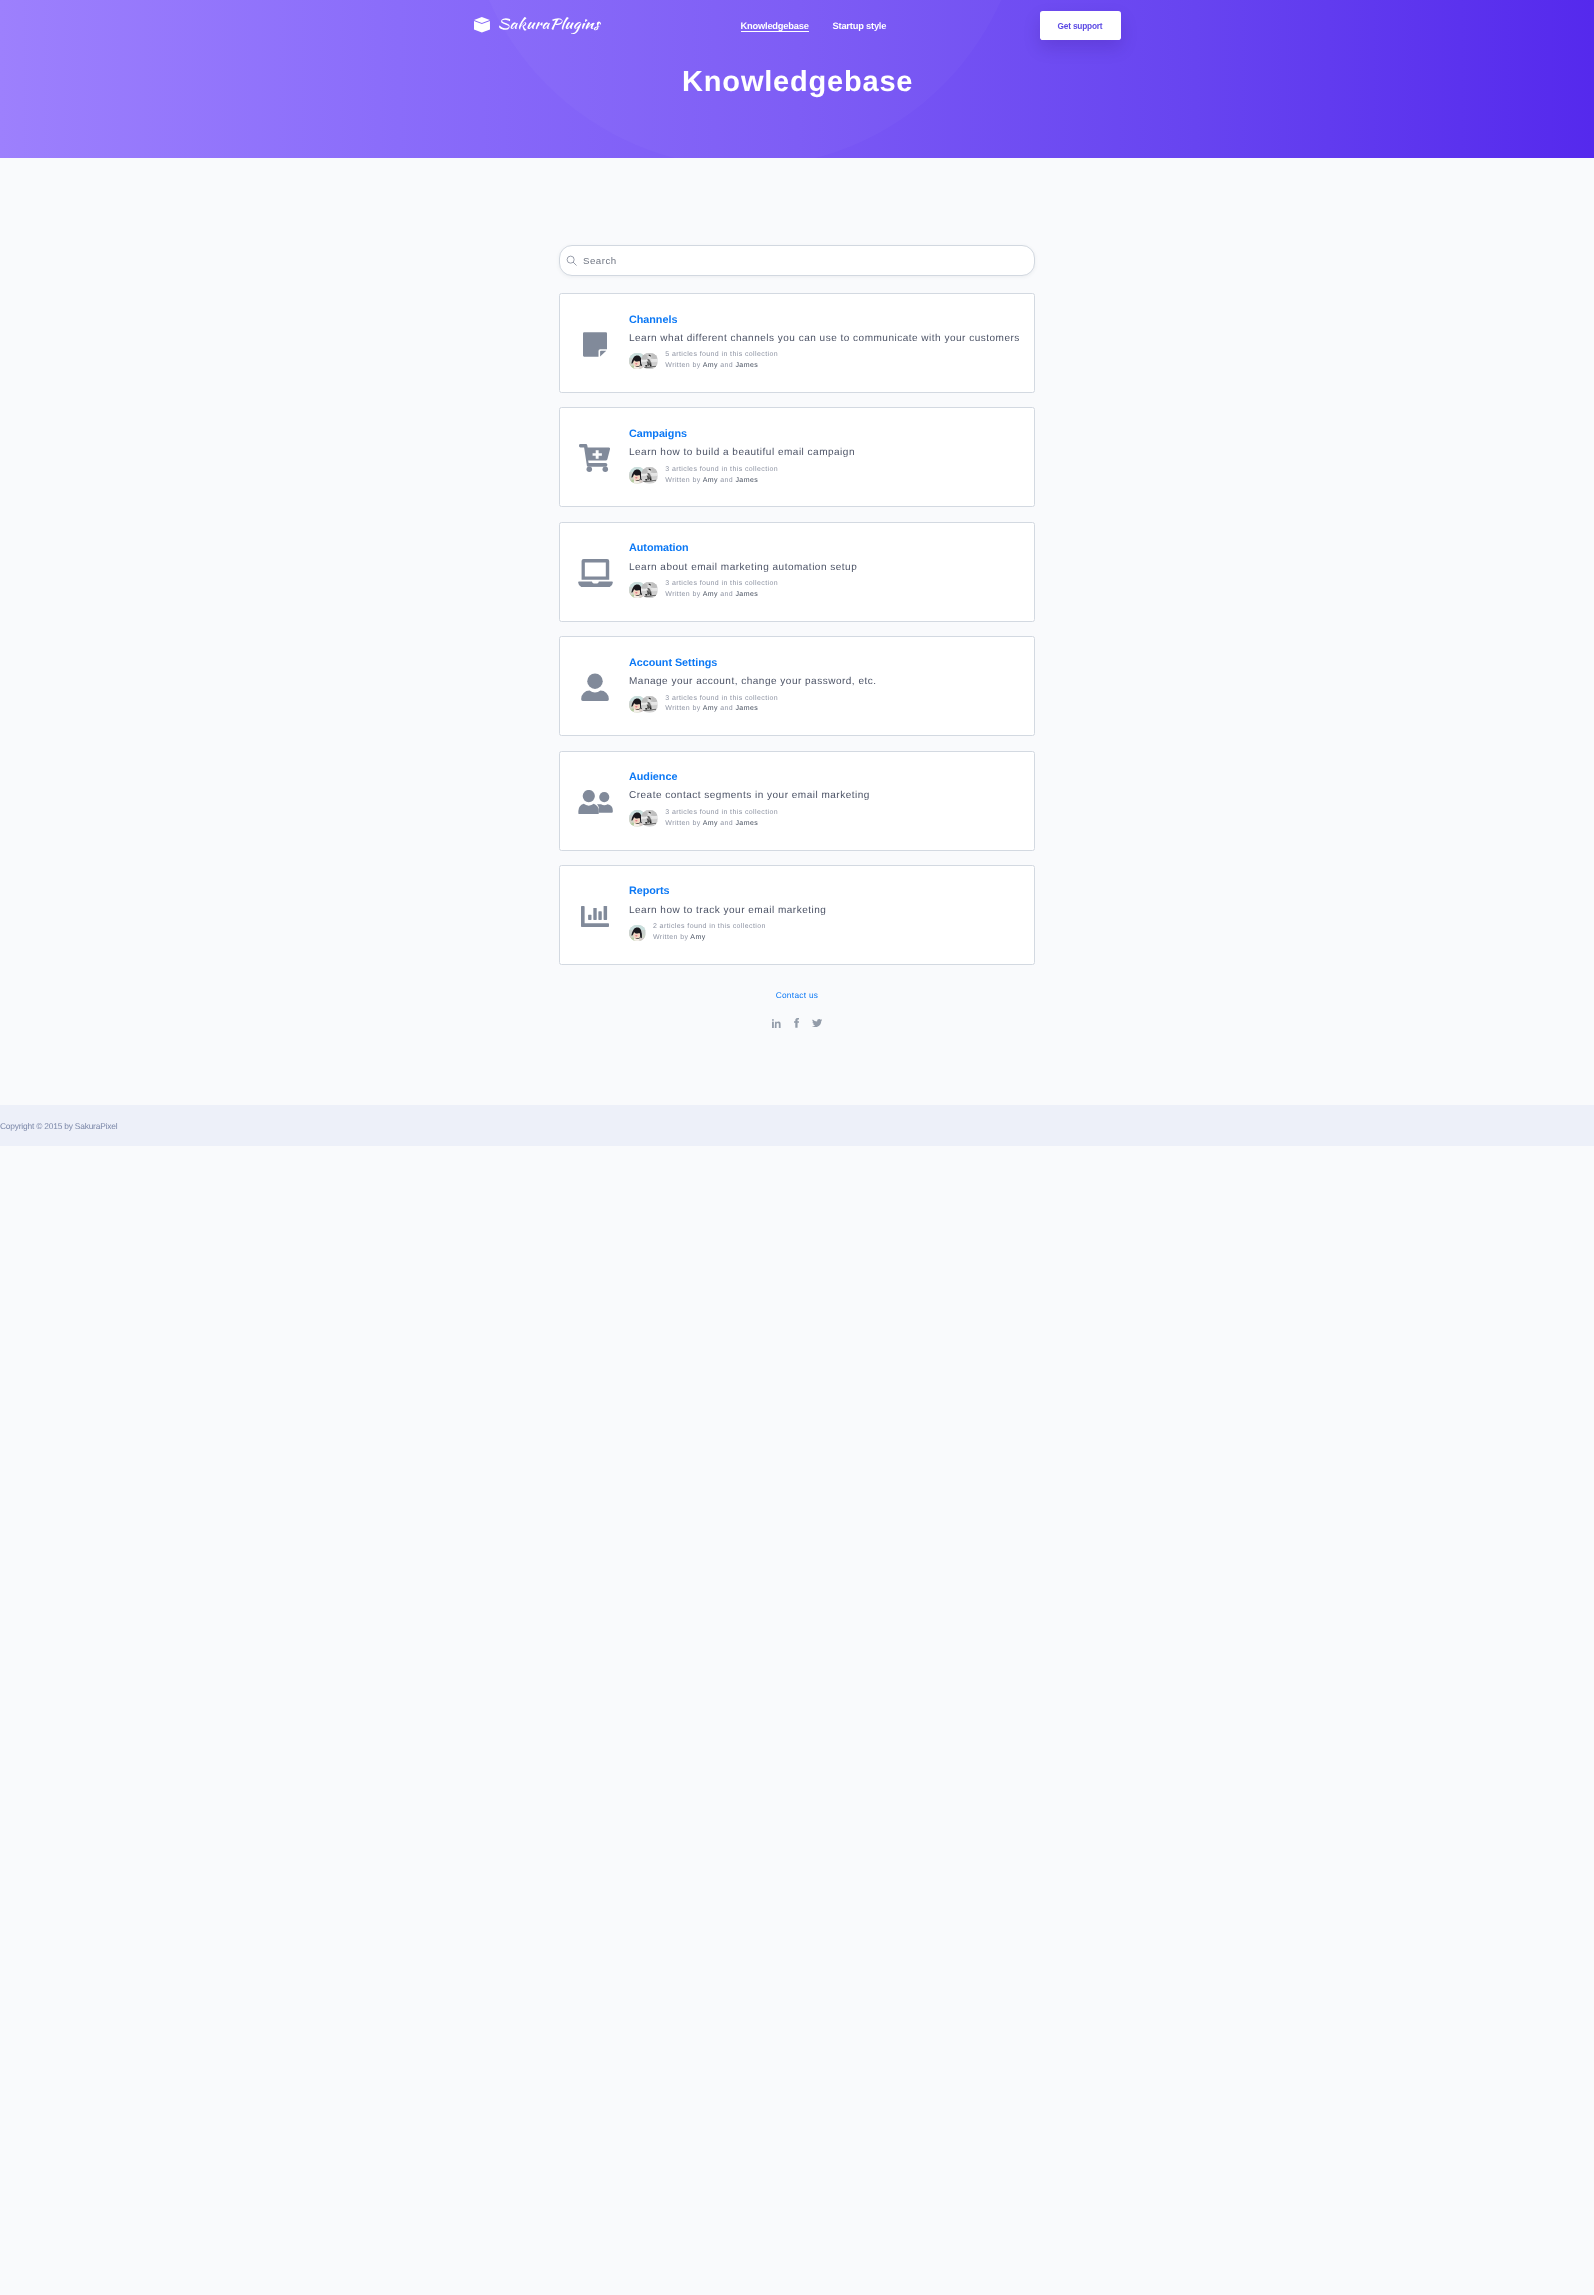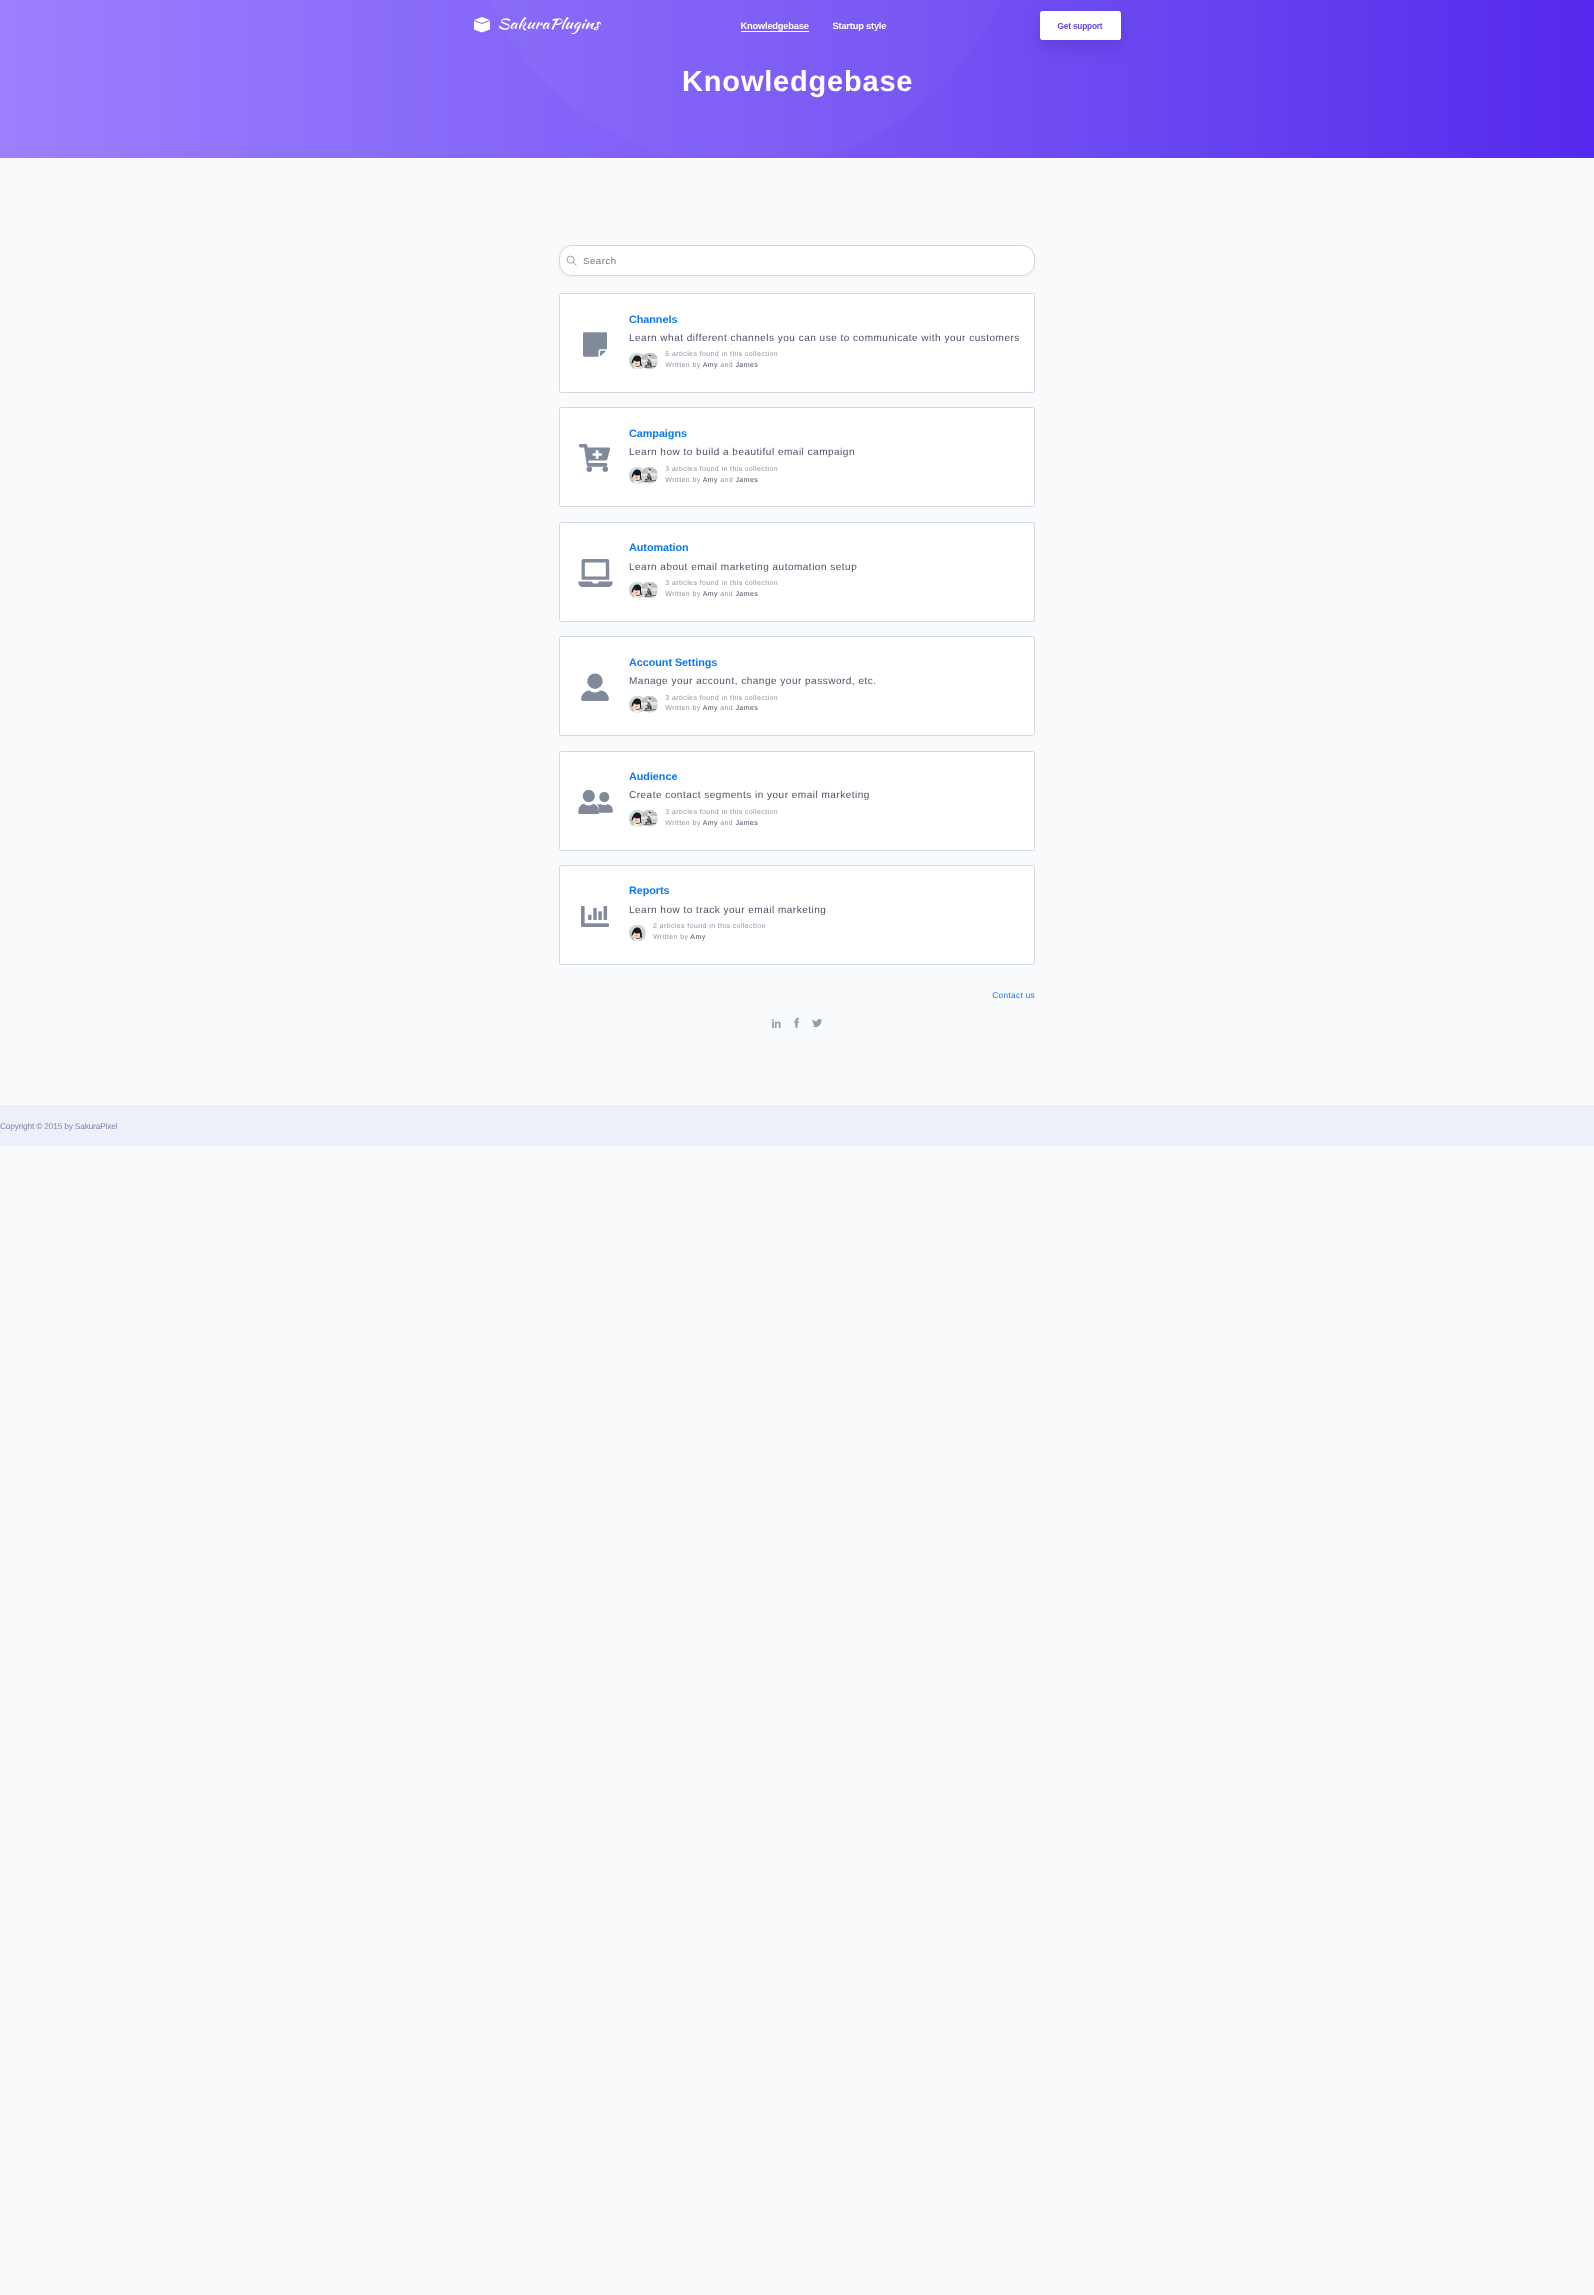--- a/index.html
+++ b/index.html
@@ -42,21 +42,21 @@
   .card-icon svg{display:block;position:absolute;}
   .card-body{position:absolute;left:69px;top:20.5px;right:13.3px;}
   .card-title{color:#0b78f5;font-size:10.8px;font-weight:700;letter-spacing:-0.03px;line-height:1;display:block;}
   .card-desc{color:#4b5265;font-size:10px;margin-top:8.6px;letter-spacing:0.5px;line-height:1;}
   .card-meta{display:flex;align-items:center;margin-top:6.5px;}
   .avatars{display:flex;flex:0 0 auto;}
   .avatar{width:16.6px;height:16.6px;border-radius:50%;overflow:hidden;display:block;}
   .avatar + .avatar{margin-left:-4.3px;}
   .meta-text{margin-left:7.4px;font-size:7px;line-height:10.8px;color:#8e94a3;letter-spacing:0.4px;}
   .meta-text b{color:#454e5e;font-weight:400;}
-  .foot{text-align:right;padding-top:10.8px;}
+  .foot{text-align:center;padding-top:10.8px;}
   .contact{color:#0b78f5;font-size:8.3px;text-decoration:none;letter-spacing:0.3px;line-height:1;display:inline-block;}
   .socials{margin-top:18.5px;display:flex;justify-content:center;align-items:flex-start;color:#939ca9;}
   .socials a{display:block;color:inherit;position:relative;}
   .socials svg{display:block;}
   .soc-li{width:8.6px;height:9px;}
   .soc-fb{width:5.5px;height:9.7px;margin-left:13px;margin-top:-0.4px;}
   .soc-tw{width:10.4px;height:8.5px;margin-left:12.7px;margin-top:0.1px;}
   .bottom{margin-top:77px;background:#edf0f9;height:41px;display:flex;align-items:center;justify-content:flex-start;padding-top:1.7px;}
   .copyright{color:#7b87a8;font-size:8.4px;letter-spacing:-0.2px;}
 </style>

